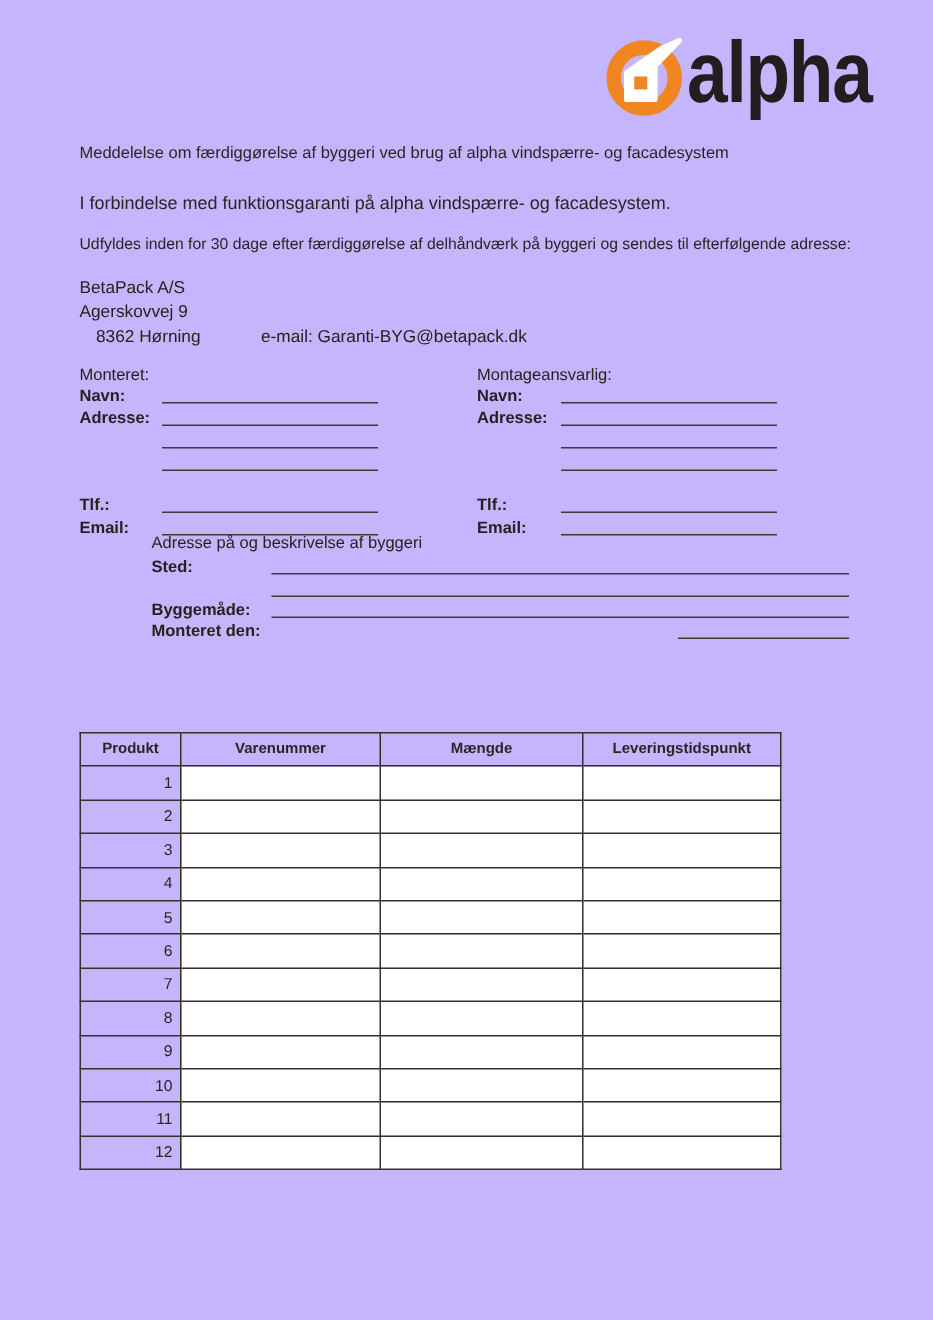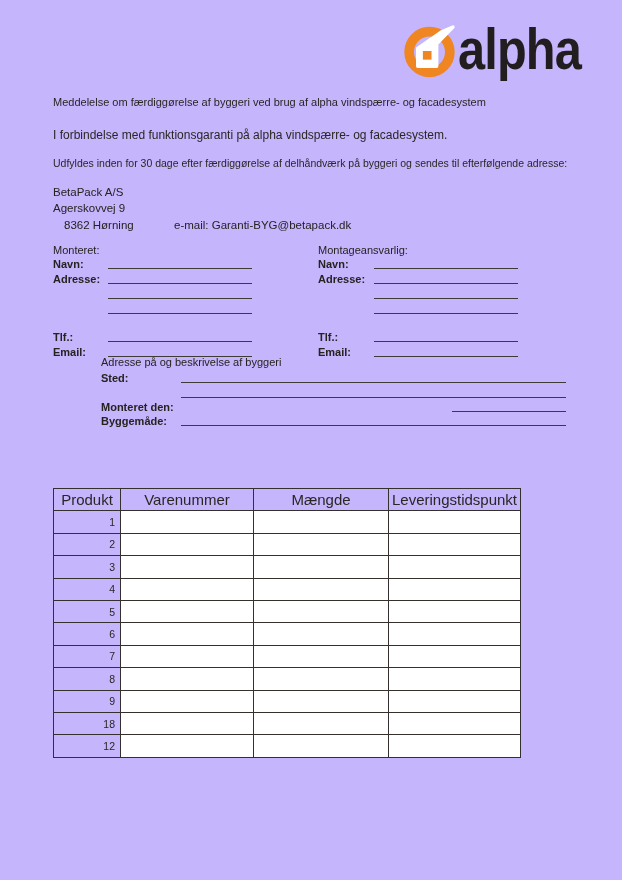--- a/index.html
+++ b/index.html
@@ -44,21 +44,21 @@
   .building { position:absolute; left:53px; top:356px; width:465px;margin-left:48px; }
   .building-heading { height:14px; font-size:11px; line-height:12px; }
   .building .field-row { height:14.3px;justify-content:space-between; }
   .building .field-label { width:80px; }
   .short-line { flex:0 0 114px; }
 
   
   .products { position:absolute; left:53px; top:488px; }
   table { border-collapse:collapse; table-layout:fixed; width:467px; }
   th, td { border:1.6px solid #35302d; height:22.4px; padding:0; }
-  th { font-size:15px; font-weight:normal; vertical-align:middle; color:#2b2624; }
+  th { font-size:10px; font-weight:bold; vertical-align:middle; color:#2b2624; }
   td.num { font-size:10.5px; text-align:right; padding-right:5px; vertical-align:middle; color:#2b2624; }
   td.blank { background:#ffffff; }
 
   
   .footer {
     position:absolute; left:0; top:831px; width:622px;
     text-align:center; font-size:10.5px; font-weight:bold; color:#221d1e;
   }
 </style>
 </head>
@@ -147,26 +147,26 @@
     <div class="building-heading">Adresse på og beskrivelse af byggeri</div>
     <div class="field-row">
       <span class="field-label">Sted:</span>
       <span class="field-line"></span>
     </div>
     <div class="field-row">
       <span class="field-label"></span>
       <span class="field-line"></span>
     </div>
     <div class="field-row">
+      <span class="field-label">Byggemåde:</span>
+      <span class="field-line"></span>
+    </div>
+    <div class="field-row">
       <span class="field-label">Monteret den:</span>
       <span class="field-line short-line"></span>
-    </div>
-    <div class="field-row">
-      <span class="field-label">Byggemåde:</span>
-      <span class="field-line"></span>
     </div>
   </div>
 
   <div class="products">
     <table>
       <colgroup>
           <col style="width:67px">
           <col style="width:133px">
           <col style="width:135px">
           <col style="width:132px">
@@ -228,21 +228,27 @@
           <td class="blank"></td>
           <td class="blank"></td>
         </tr>
         <tr>
           <td class="num">9</td>
           <td class="blank"></td>
           <td class="blank"></td>
           <td class="blank"></td>
         </tr>
         <tr>
-          <td class="num">18</td>
+          <td class="num">10</td>
+          <td class="blank"></td>
+          <td class="blank"></td>
+          <td class="blank"></td>
+        </tr>
+        <tr>
+          <td class="num">11</td>
           <td class="blank"></td>
           <td class="blank"></td>
           <td class="blank"></td>
         </tr>
         <tr>
           <td class="num">12</td>
           <td class="blank"></td>
           <td class="blank"></td>
           <td class="blank"></td>
         </tr>

